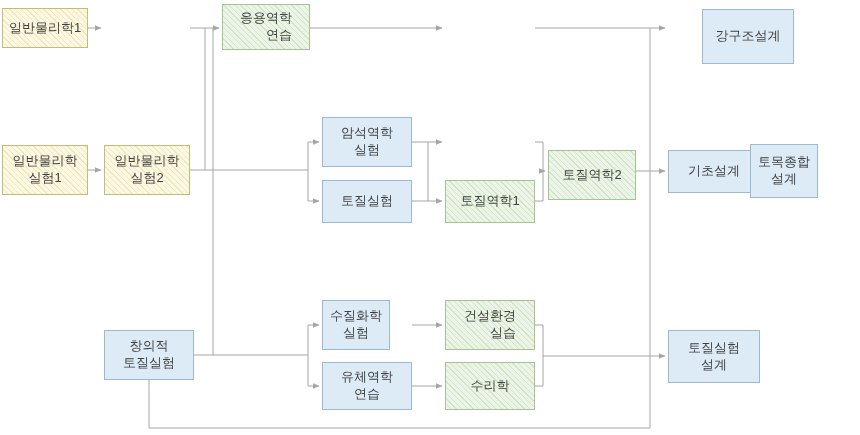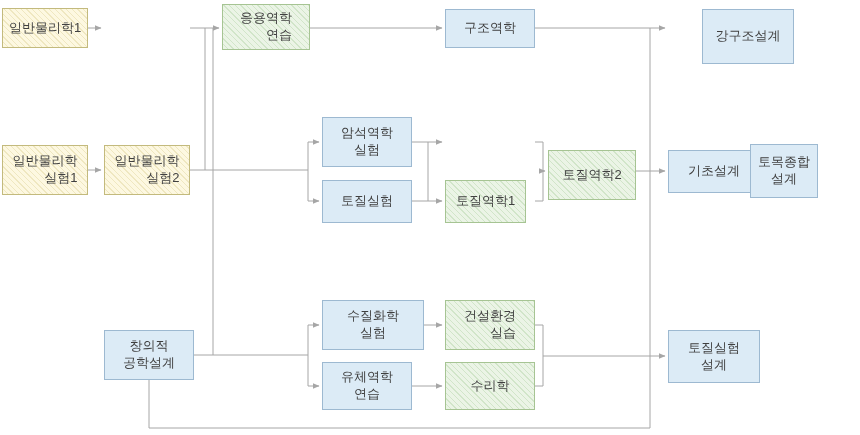--- a/index.html
+++ b/index.html
@@ -18,21 +18,20 @@
     text-align:center;
     font-size:13px;
     color:#404040;
     line-height:1.3;
     white-space:pre-line;
     z-index:2;
   }
   .yellow{
     border:1px solid #c3ba7d;
     background:repeating-linear-gradient(45deg,#fdf8e1 0px,#fdf8e1 3px,#efe7c0 3px,#efe7c0 4px);
-    text-align:right;
   }
   .green{
     border:1px solid #a6c493;
     background:repeating-linear-gradient(45deg,#ebf4e6 0px,#ebf4e6 3px,#d1e5c9 3px,#d1e5c9 4px);
     text-align:right;
   }
   .blue{
     border:1px solid #9db9d1;
     background:#dcebf6;
   }
@@ -84,39 +83,38 @@
     <line x1="535" y1="386" x2="543" y2="386"></line>
     <line x1="543" y1="325" x2="543" y2="386"></line>
     <line x1="543" y1="356" x2="665" y2="356" marker-end="url(#arr)"></line>
 
     <polyline points="149,380 149,428 650,428 650,28"></polyline>
   </svg>
 
   <div class="node yellow" style="left:2px;top:8px;width:86px;height:40px">일반물리학1</div>
   <div class="node green" style="left:222px;top:4px;width:88px;height:46px">응용역학
 연습</div>
-  <div class="node blue" style="left:445px;top:9px;width:90px;height:39px">구조역학</div>
   <div class="node blue" style="left:702px;top:9px;width:92px;height:55px">강구조설계</div>
 
   <div class="node yellow" style="left:2px;top:145px;width:86px;height:50px">일반물리학
 실험1</div>
   <div class="node yellow" style="left:104px;top:145px;width:86px;height:50px">일반물리학
 실험2</div>
   <div class="node blue" style="left:322px;top:117px;width:90px;height:50px">암석역학
 실험</div>
   <div class="node blue" style="left:322px;top:180px;width:90px;height:43px">토질실험</div>
-  <div class="node green" style="left:445px;top:180px;width:81px;height:43px">토질역학1</div>
+  <div class="node green" style="left:445px;top:180px;width:90px;height:43px">토질역학1</div>
   <div class="node green" style="left:548px;top:150px;width:88px;height:50px">토질역학2</div>
   <div class="node blue" style="left:668px;top:150px;width:92px;height:43px">기초설계</div>
   <div class="node blue" style="left:750px;top:144px;width:68px;height:54px">토목종합
 설계</div>
 
   <div class="node blue" style="left:104px;top:330px;width:90px;height:50px">창의적
-공학설계</div>
-  <div class="node blue" style="left:322px;top:300px;width:102px;height:50px">수질화학
+토질실험</div>
+  <div class="node blue" style="left:322px;top:300px;width:68px;height:50px">수질화학
 실험</div>
   <div class="node blue" style="left:322px;top:362px;width:90px;height:48px">유체역학
 연습</div>
   <div class="node green" style="left:445px;top:300px;width:90px;height:50px">건설환경
 실습</div>
   <div class="node green" style="left:445px;top:362px;width:90px;height:48px">수리학</div>
   <div class="node blue" style="left:668px;top:330px;width:92px;height:53px">토질실험
 설계</div>
 
 </div>

